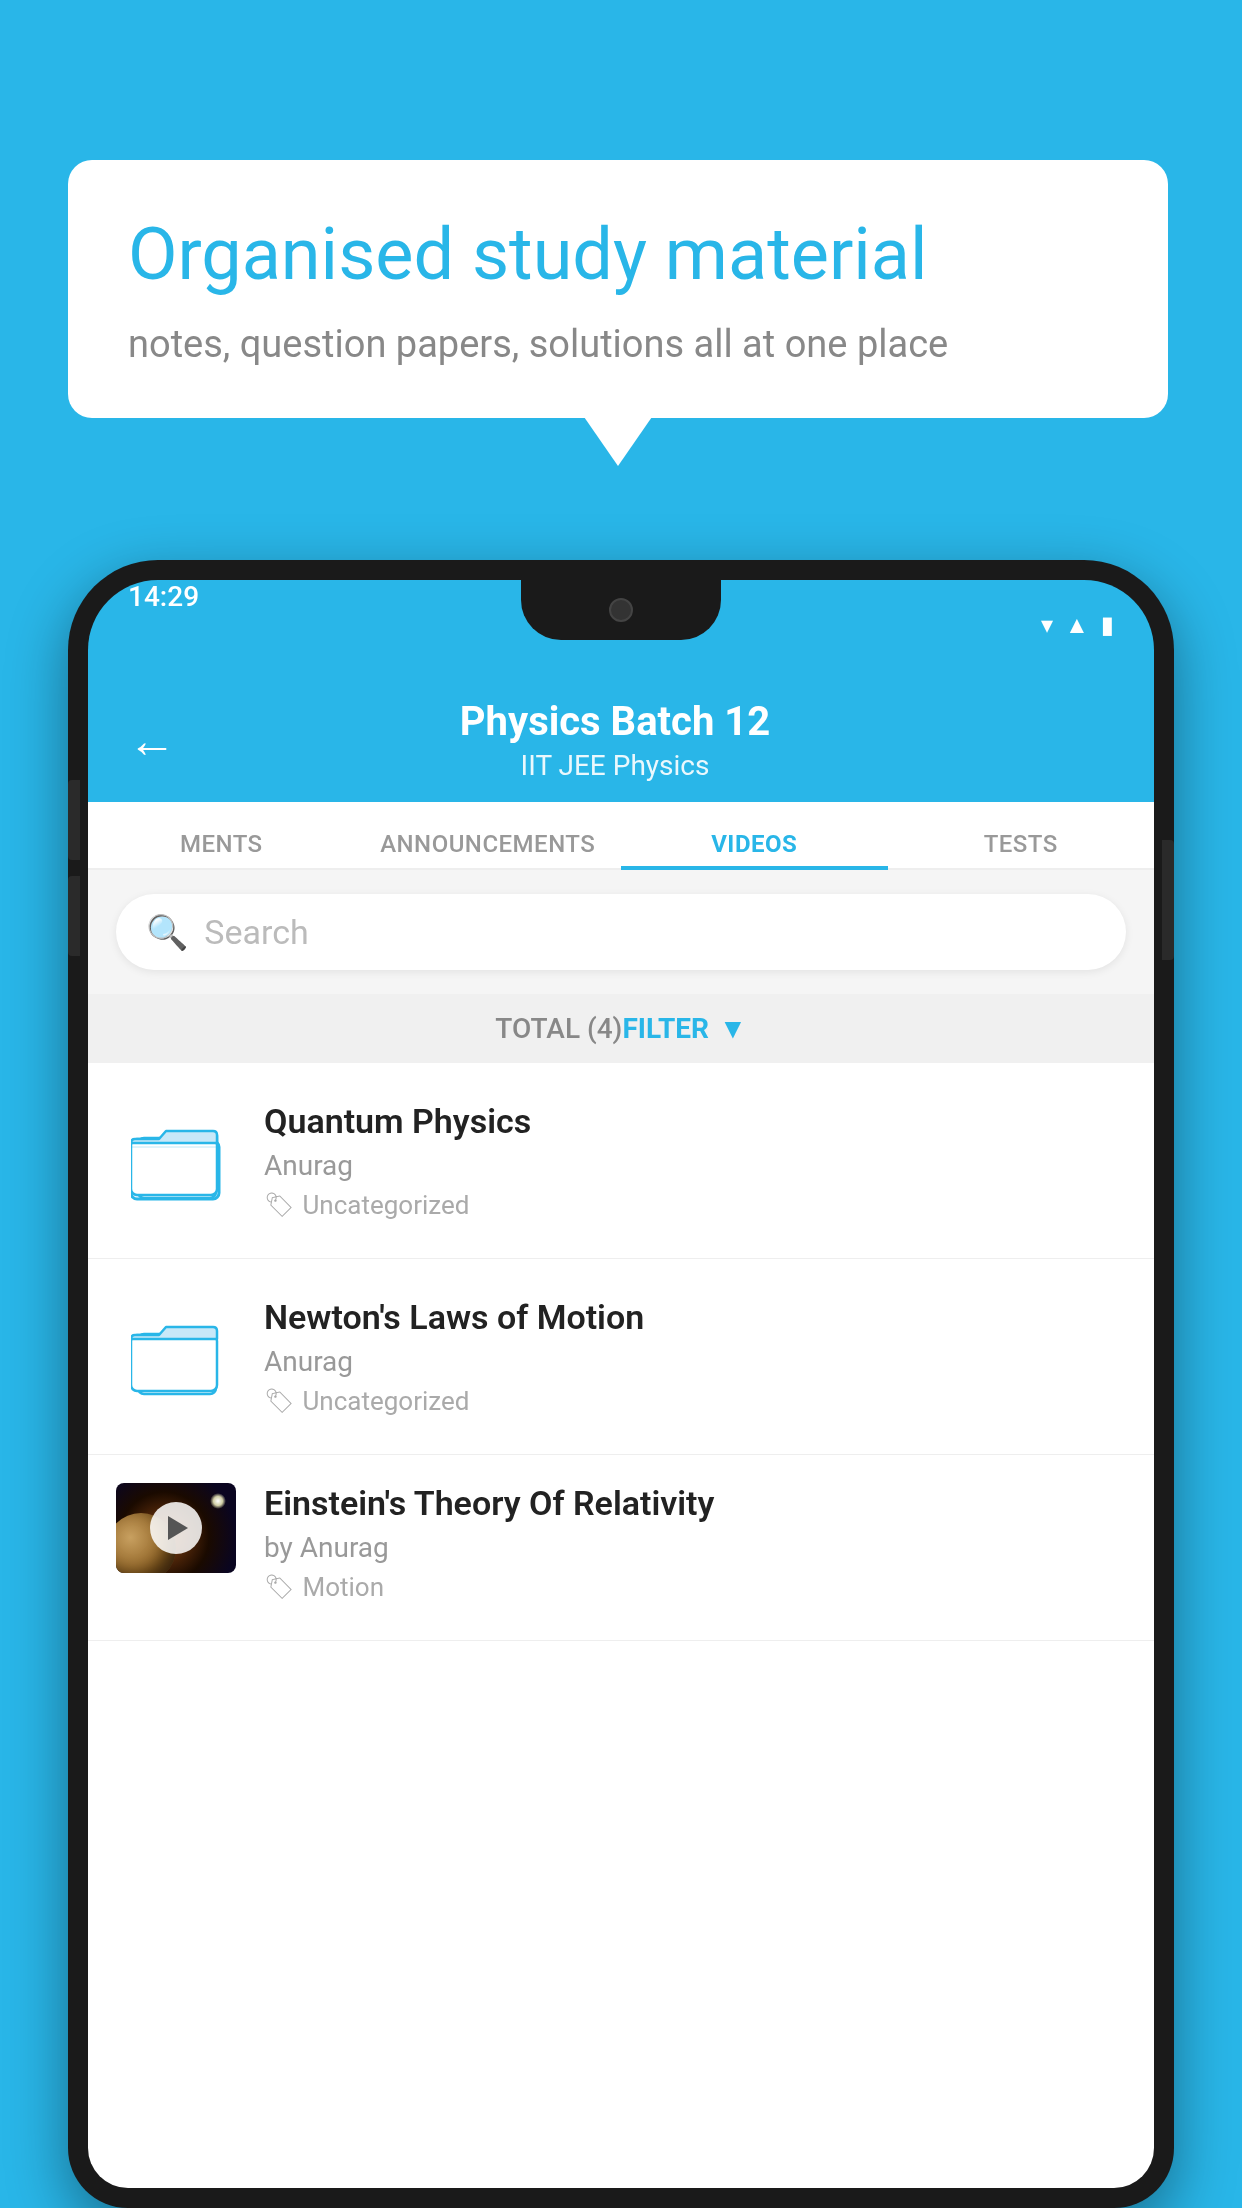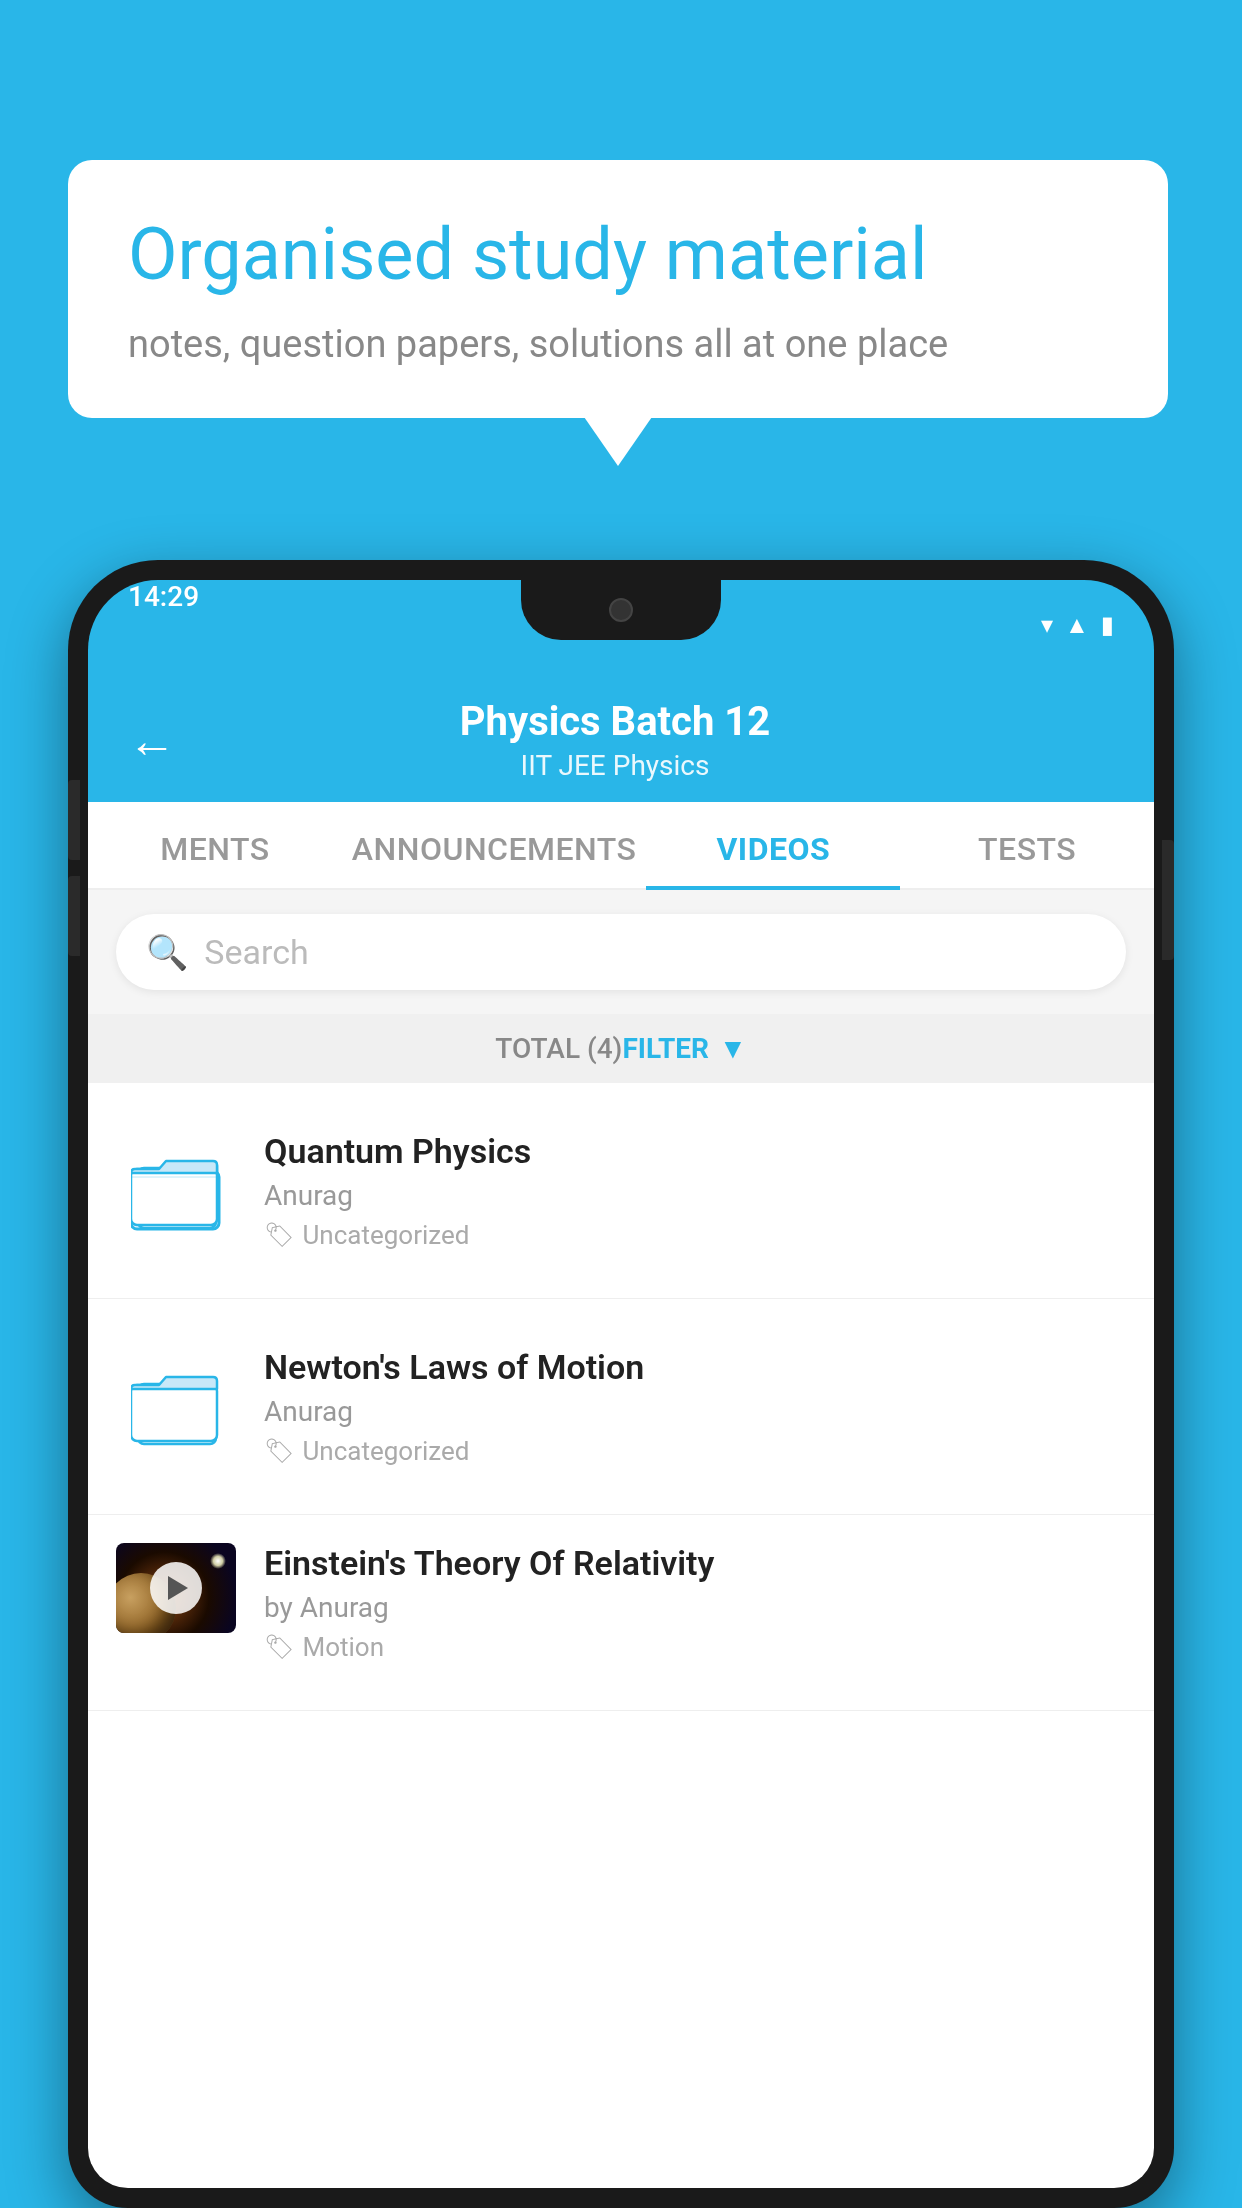--- a/index.html
+++ b/index.html
@@ -162,22 +162,22 @@
     
     .tabs-bar {
       background: white;
       display: flex;
       border-bottom: 2px solid #eee;
     }
 
     .tab-item {
       flex: 1;
       text-align: center;
-      padding: 28px 10px 20px;
-      font-size: 32px;
+      padding: 28px 10px 10px;
+      font-size: 24px;
       color: #999;
       font-weight: 500;
       letter-spacing: 0.5px;
       position: relative;
       cursor: pointer;
     }
 
     .tab-item.active {
       color: #29B6E8;
       font-weight: 700;
@@ -250,21 +250,21 @@
     }
 
     
     .video-list {
       background: white;
     }
 
     .video-item {
       display: flex;
       align-items: center;
-      padding: 48px 28px;
+      padding: 38px 28px;
       border-bottom: 1px solid #eee;
       gap: 28px;
       cursor: pointer;
     }
 
     .item-thumbnail {
       width: 120px;
       height: 90px;
       background: #ddd;
       border-radius: 8px;

